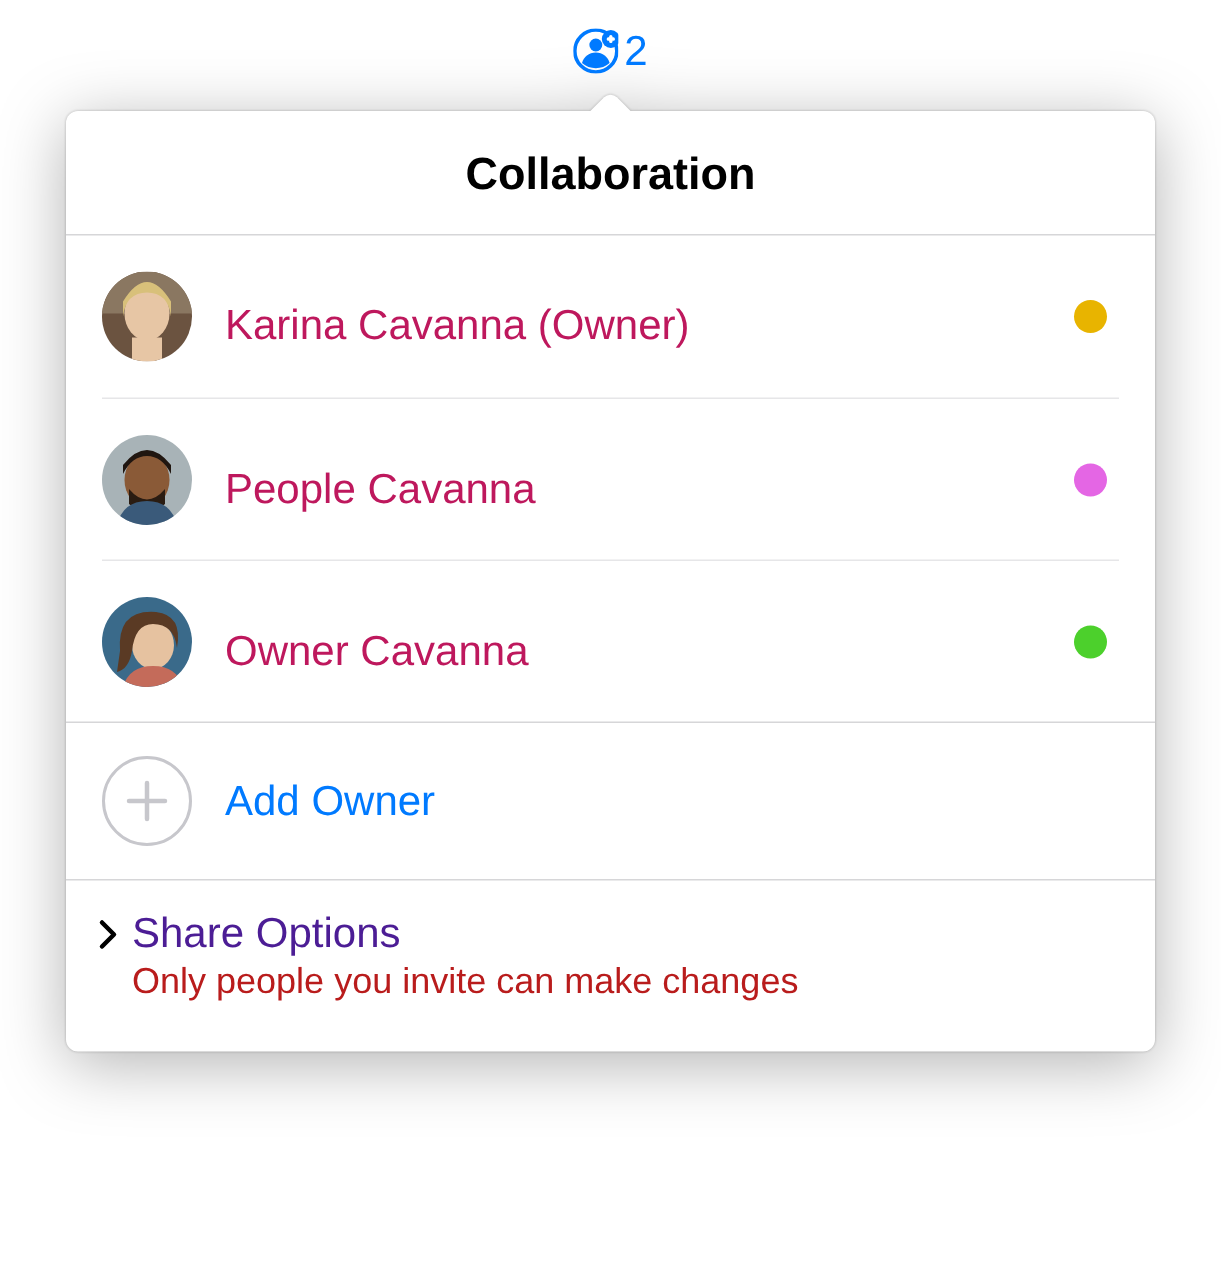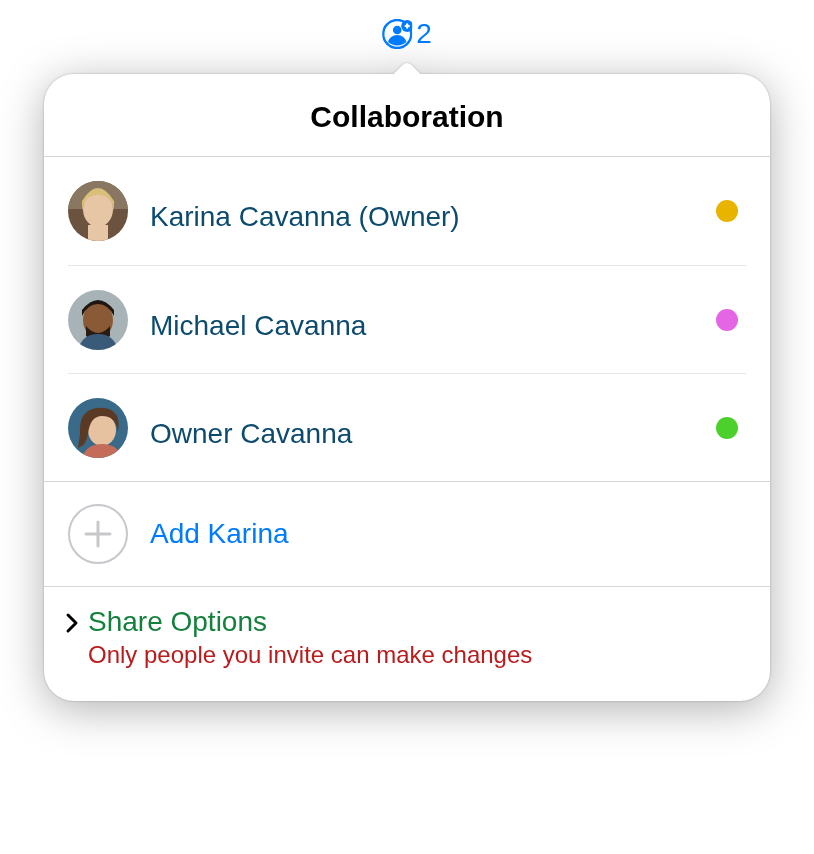--- a/index.html
+++ b/index.html
@@ -45,21 +45,21 @@
       height: 26px;
       background: #ffffff;
       transform: rotate(45deg);
       position: absolute;
       left: 2px;
       top: 8px;
       border-top-left-radius: 6px;
     }
     .popover {
       background: #ffffff;
-      border-radius: 30px;
+      border-radius: 8px;
       overflow: hidden;
       position: relative;
     }
     .header {
       text-align: center;
       padding: 26px 20px 22px;
       font-size: 30px;
       font-weight: 600;
       color: #000;
       border-bottom: 1px solid #d6d6d8;
@@ -83,21 +83,21 @@
       flex-shrink: 0;
       display: flex;
       align-items: center;
       justify-content: center;
       overflow: hidden;
     }
     .avatar svg { width: 100%; height: 100%; display: block; }
     .participant-name {
       flex: 1;
       font-size: 28px;
-      color: #0c4a6e;
+      color: #be185d;
       margin-left: 22px;
       margin-top: 12px;
     }
     .dot {
       width: 22px;
       height: 22px;
       border-radius: 50%;
       flex-shrink: 0;
       margin-right: 8px;
     }
@@ -127,21 +127,21 @@
       display: flex;
       align-items: flex-start;
       padding: 18px 24px 32px 18px;
     }
     .chev {
       margin-top: 6px;
       margin-right: 6px;
     }
     .share-text .title {
       font-size: 28px;
-      color: #15803d;
+      color: #4c1d95;
       line-height: 1.2;
     }
     .share-text .sub {
       font-size: 24px;
       color: #b91c1c;
       margin-top: 2px;
     }
   </style>
 </head>
 <body>
@@ -185,21 +185,21 @@
       <div class="participant">
         <span class="avatar">
           <svg viewBox="0 0 60 60">
             <rect width="60" height="60" fill="#a8b3b7"></rect>
             <ellipse cx="30" cy="30" rx="15" ry="18" fill="#8a5a37"></ellipse>
             <path d="M14 20 Q30 0 46 20 L46 26 Q40 14 30 14 Q20 14 14 26 Z" fill="#201610"></path>
             <path d="M18 36 Q30 50 42 36 L42 46 Q30 56 18 46 Z" fill="#2a1c12"></path>
             <path d="M10 60 Q14 44 30 44 Q46 44 50 60 Z" fill="#3a5a7a"></path>
           </svg>
         </span>
-        <span class="participant-name">Michael Cavanna</span>
+        <span class="participant-name">People Cavanna</span>
         <span class="dot" style="background:#e466e4"></span>
       </div>
 
       <div class="participant">
         <span class="avatar">
           <svg viewBox="0 0 60 60">
             <rect width="60" height="60" fill="#3a6a8a"></rect>
             <ellipse cx="34" cy="32" rx="14" ry="16" fill="#e6c2a0"></ellipse>
             <path d="M12 36 Q10 8 36 10 Q54 12 50 34 Q48 18 34 18 Q22 18 20 36 Q18 48 10 50 Z" fill="#5a3a24"></path>
             <path d="M14 60 Q18 46 34 46 Q50 46 54 60 Z" fill="#c46b5a"></path>
@@ -211,21 +211,21 @@
 
     </div>
 
     <div class="addrow">
       <span class="plus-circle">
         <svg width="30" height="30" viewBox="0 0 30 30">
           <line x1="15" y1="3" x2="15" y2="27" stroke="#c7c7cc" stroke-width="3" stroke-linecap="round"></line>
           <line x1="3" y1="15" x2="27" y2="15" stroke="#c7c7cc" stroke-width="3" stroke-linecap="round"></line>
         </svg>
       </span>
-      <span class="add-label">Add Karina</span>
+      <span class="add-label">Add Owner</span>
     </div>
 
     <div class="share-row">
       <span class="chev">
         <svg width="20" height="24" viewBox="0 0 20 24">
           <polyline points="6,4 14,12 6,20" fill="none" stroke="#000" stroke-width="3" stroke-linecap="round" stroke-linejoin="round"></polyline>
         </svg>
       </span>
       <div class="share-text">
         <div class="title">Share Options</div>

